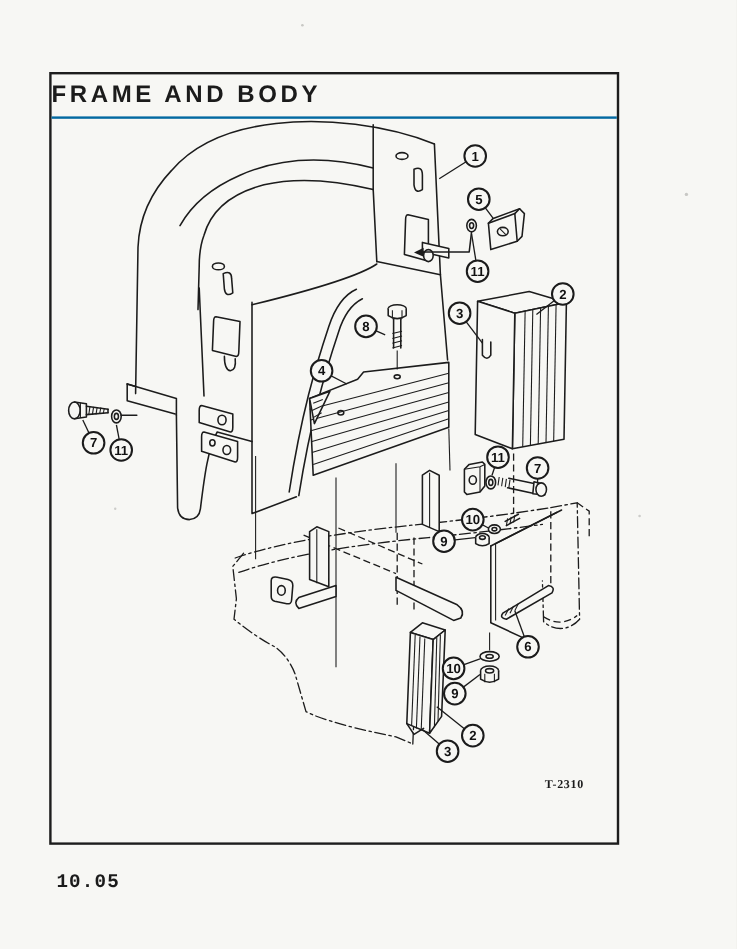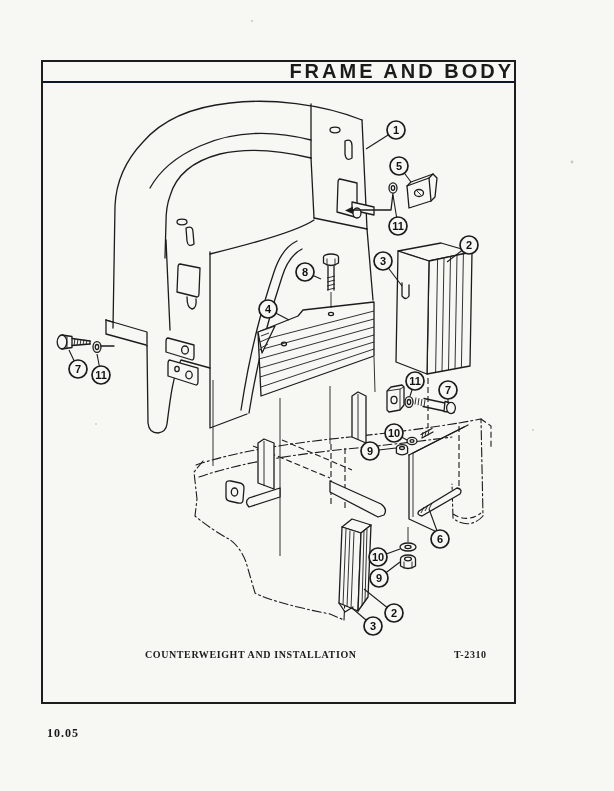--- a/index.html
+++ b/index.html
@@ -1,30 +1,30 @@
 <!DOCTYPE html>
 <html><head>
 <meta charset="utf-8">
 <style>
   html,body{margin:0;padding:0;background:#e9e9e6;}
   #page{position:relative;width:614px;height:791px;background:#f7f7f4;overflow:hidden;
         font-family:"Liberation Sans",sans-serif;color:#1b1b1b;}
   #content-box{position:absolute;left:41px;top:60px;width:475px;height:644px;
         border:2px solid #1d1d1d;box-sizing:border-box;}
-  #title-band{position:absolute;left:0;top:0;width:100%;height:21px;
-        border-bottom:2px solid #0f172a;box-sizing:border-box;
-        display:flex;align-items:center;justify-content:flex-end;}
+  #title-band{position:absolute;left:0;top:0;width:100%;height:37px;
+        border-bottom:2px solid #0369a1;box-sizing:border-box;
+        display:flex;align-items:center;justify-content:flex-start;}
   #title-band .t{font-weight:bold;font-size:20px;letter-spacing:3px;
         font-family:"Liberation Sans",sans-serif;}
   .caption{position:absolute;left:145px;top:649px;font-family:"Liberation Serif",serif;
         font-weight:bold;font-size:10px;letter-spacing:0.6px;}
   .figcode{position:absolute;left:454px;top:649px;font-family:"Liberation Serif",serif;
         font-weight:bold;font-size:10px;letter-spacing:0.6px;}
-  .pagenum{position:absolute;left:47px;top:726px;font-family:Liberation Serif, serif;
-        font-weight:bold;font-size:12px;letter-spacing:1px;}
+  .pagenum{position:absolute;left:47px;top:726px;font-family:Liberation Mono, monospace;
+        font-weight:bold;font-size:16px;letter-spacing:1px;}
   svg{position:absolute;left:0;top:0;}
   .ln{stroke:#1c1c1c;stroke-width:1.3;fill:none;stroke-linecap:round;stroke-linejoin:round;}
   .fil{stroke:#1c1c1c;stroke-width:1.3;fill:#f7f7f4;stroke-linejoin:round;}
   .thin{stroke:#1c1c1c;stroke-width:0.9;fill:none;}
   .dash{stroke:#1c1c1c;stroke-width:1.1;fill:none;stroke-dasharray:9 3 2 3;stroke-linecap:round;}
   .dash2{stroke:#1c1c1c;stroke-width:1.1;fill:none;stroke-dasharray:6 3;}
   .leader{stroke:#1b1b1b;stroke-width:1.1;}
   .callout-circle{fill:#f7f7f4;stroke:#1b1b1b;stroke-width:1.7;}
   .callout-num{font:bold 11px "Liberation Sans",sans-serif;text-anchor:middle;fill:#111;}
   .speck{fill:#9a9a96;}
@@ -349,16 +349,15 @@
           <text x="394" y="616.8" class="callout-num">2</text>
         </g>
         <g>
           <line x1="373" y1="626" x2="352" y2="608" class="leader"></line>
           <circle cx="373" cy="626" r="9" class="callout-circle"></circle>
           <text x="373" y="629.8" class="callout-num">3</text>
         </g>
       </g>
   </svg>
 
-  <div class="caption">COUNTERWEIGHT AND INSTALLATION</div>
   <div class="figcode">T-2310</div>
   <div class="pagenum">10.05</div>
 </div>
 
 </body></html>

